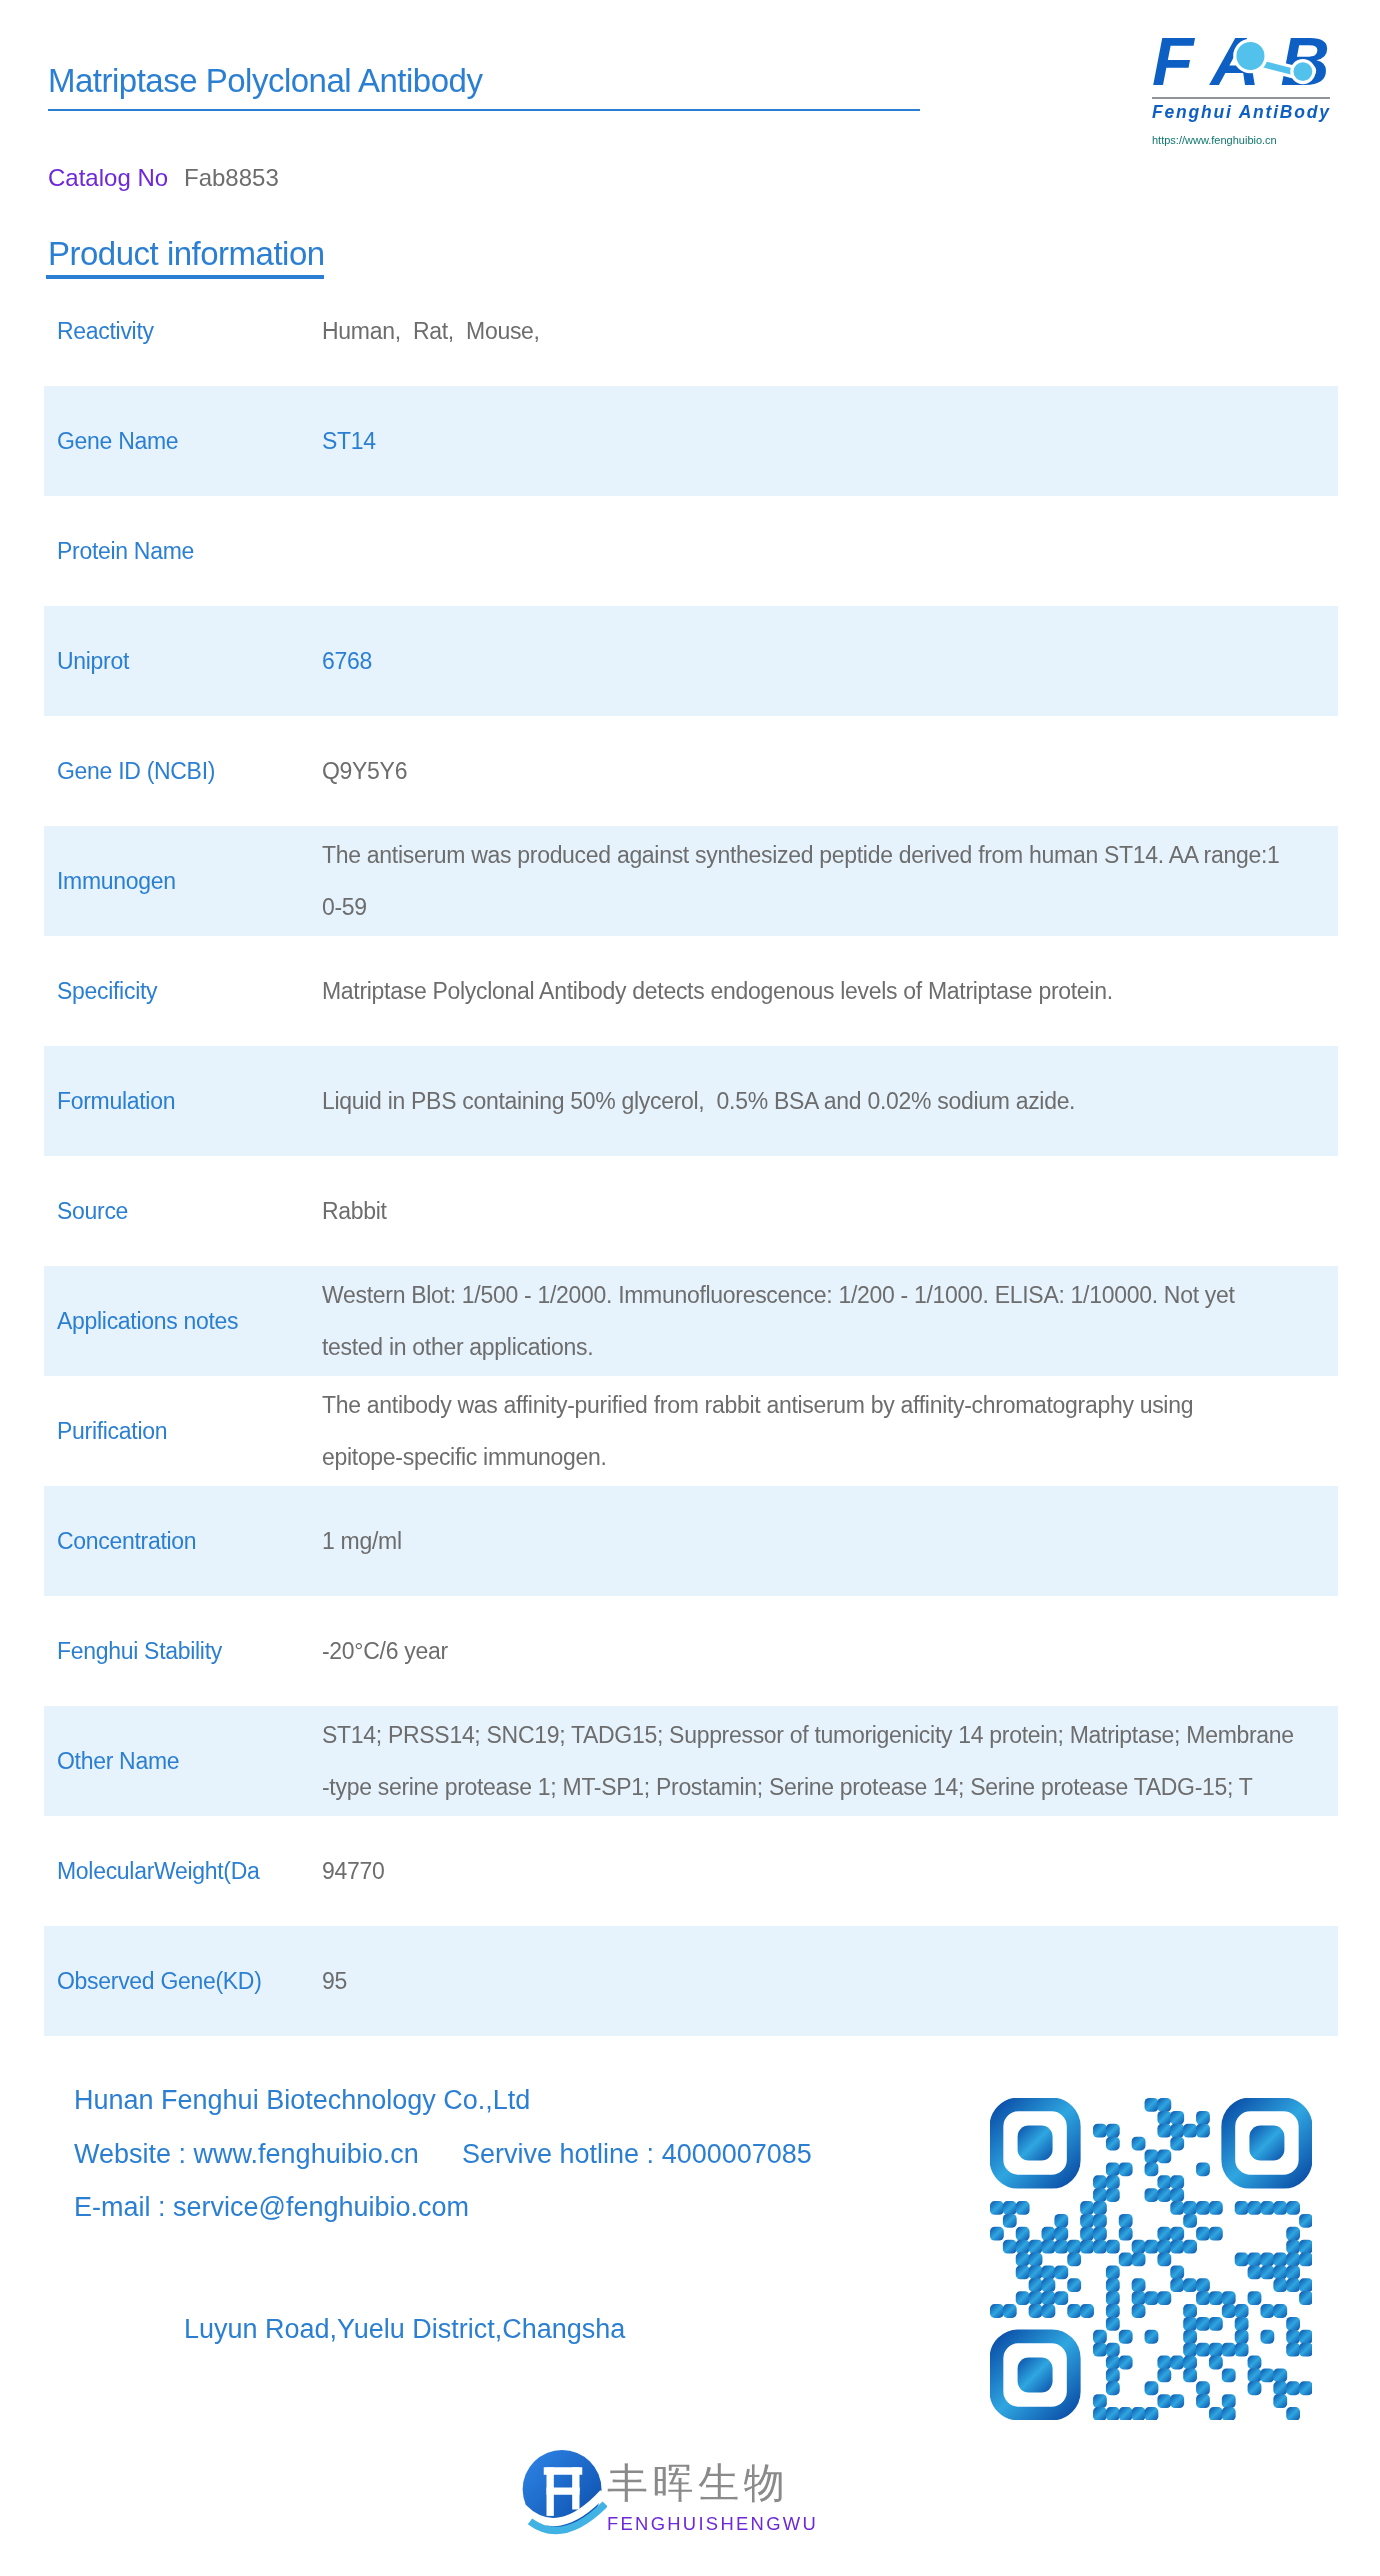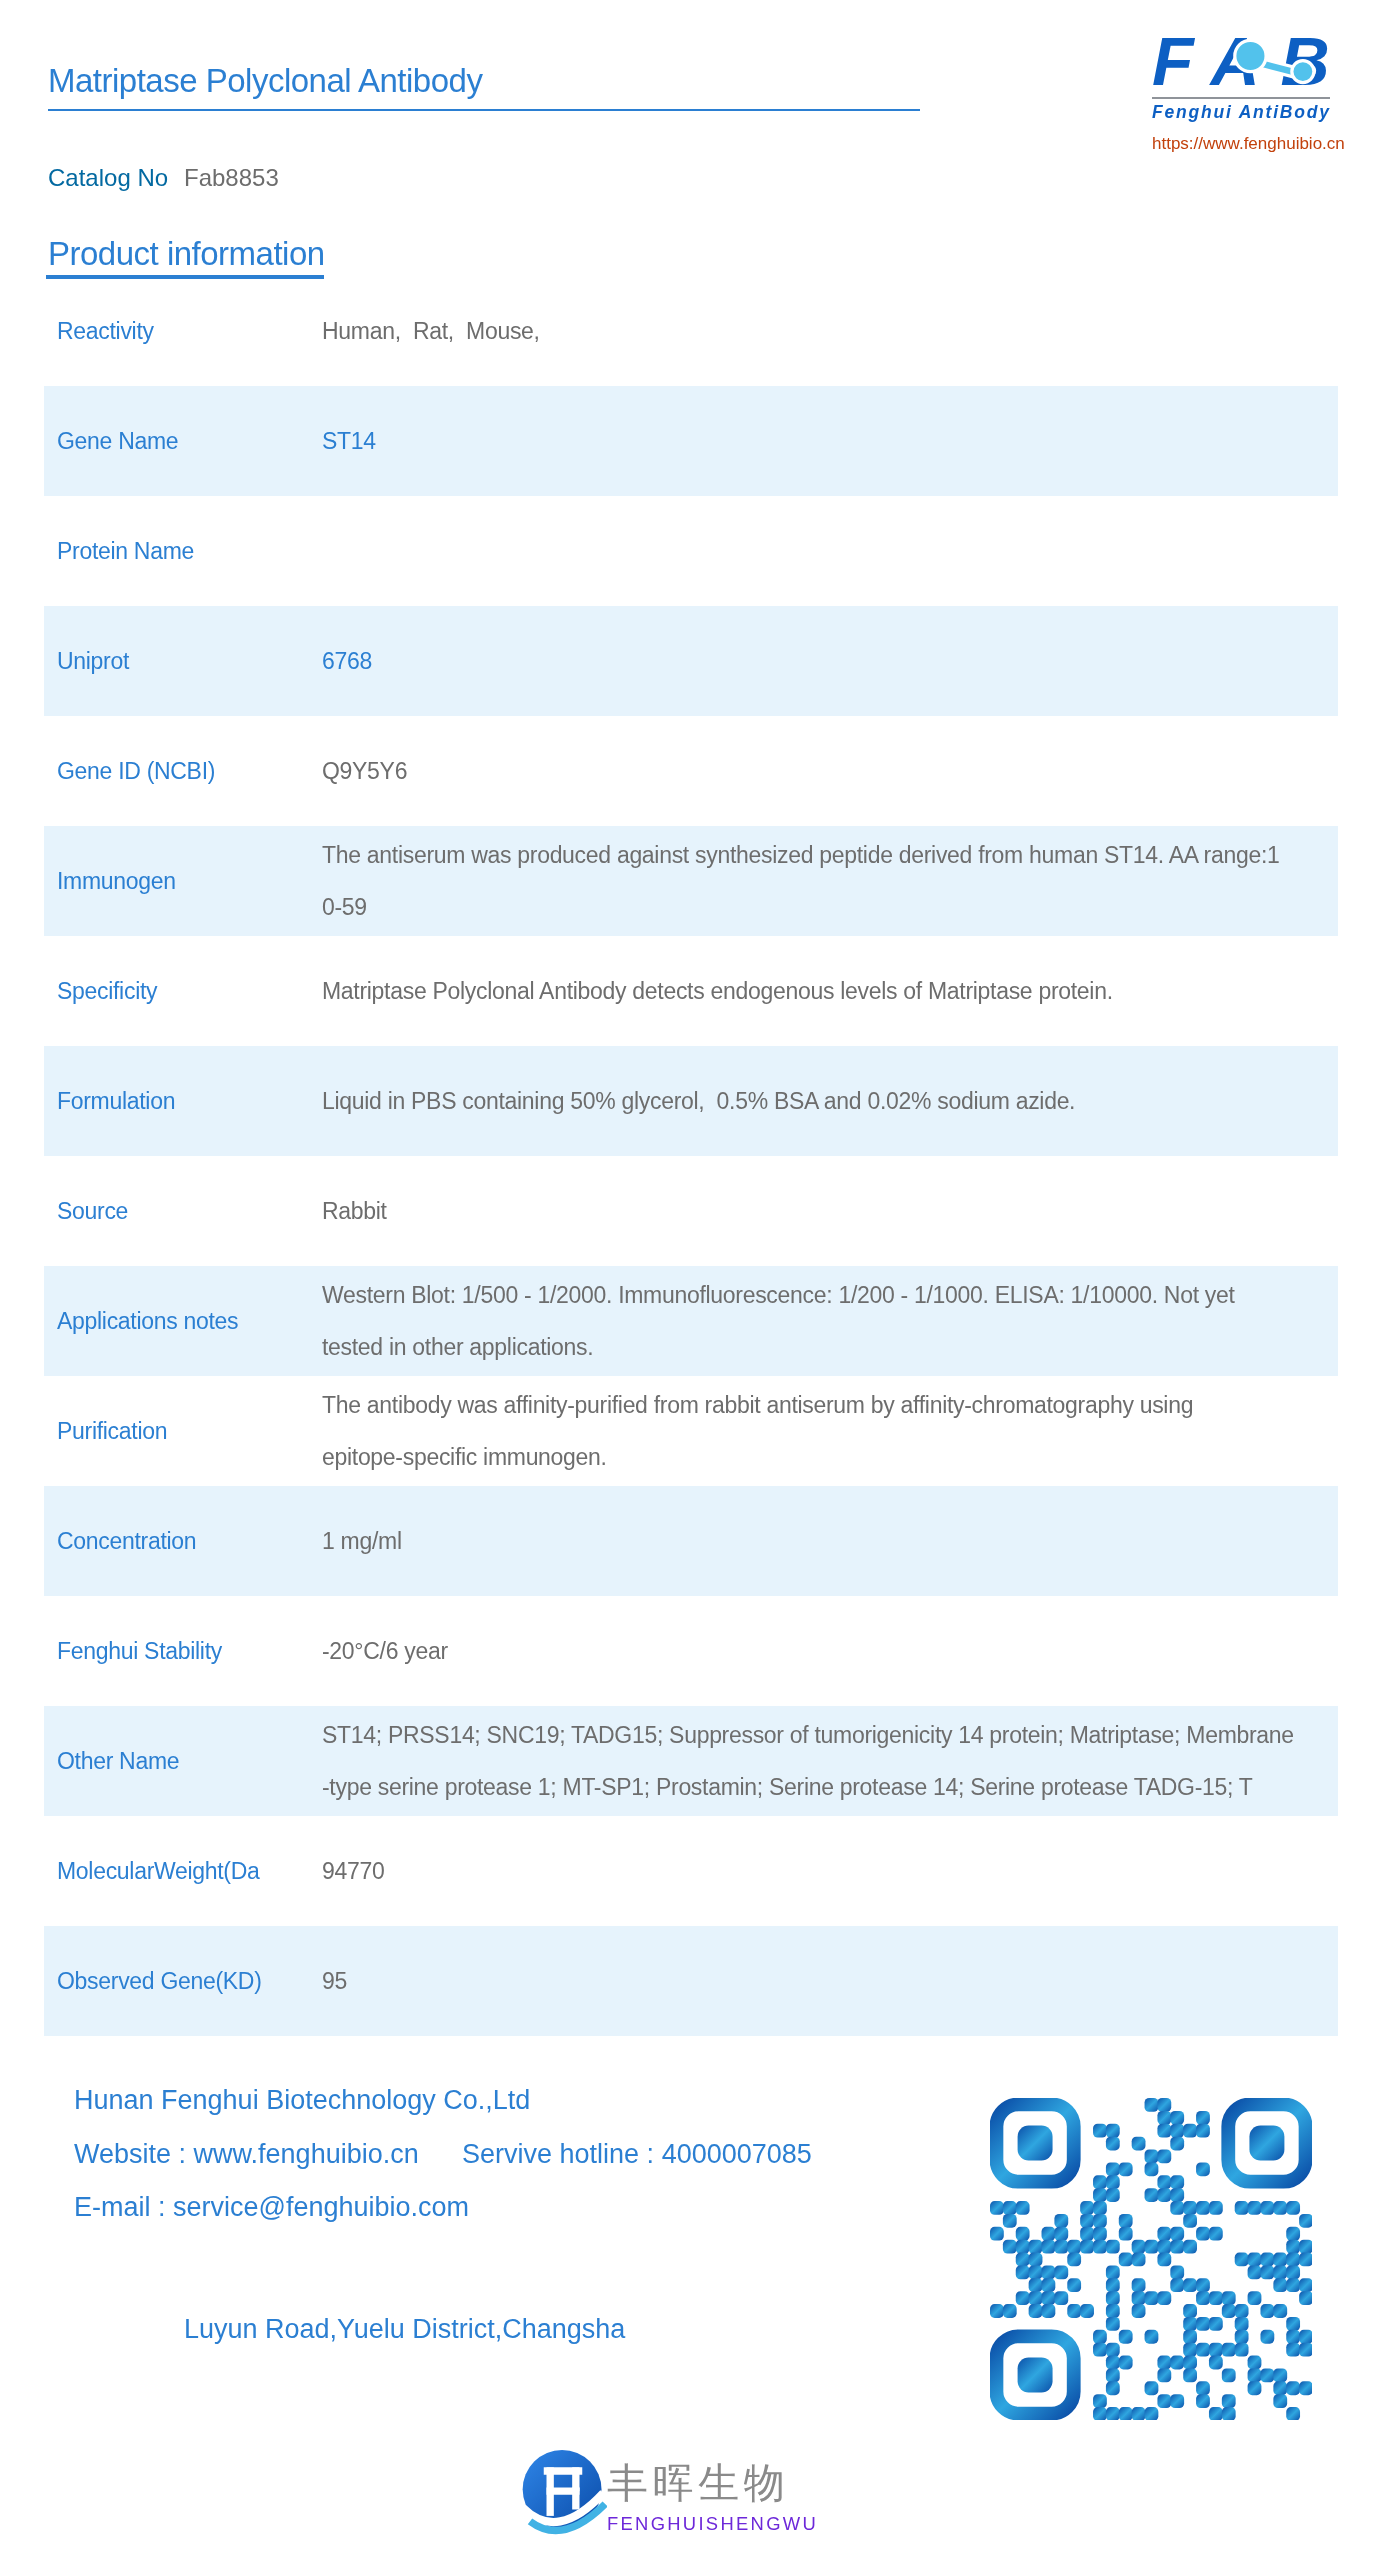--- a/index.html
+++ b/index.html
@@ -8,24 +8,24 @@
 
   
   .page-title{position:absolute;left:48px;top:61px;font-size:33px;line-height:40px;
               letter-spacing:-0.5px;color:#2b7fd2;white-space:nowrap;}
   .title-underline{position:absolute;left:48px;top:109px;width:872px;height:1.8px;background:#2b7fd2;}
 
   .brand{position:absolute;left:1152px;top:31px;width:186px;}
   .brand-divider{width:178px;height:1.8px;background:#8f9399;margin-top:1.8px;}
   .brand-sub{margin-top:3.7px;font-size:17.5px;font-weight:bold;font-style:italic;color:#0d5fc3;
              letter-spacing:1.8px;white-space:nowrap;}
-  .brand-url{margin-top:11px;font-size:17px;color:#c2410c;white-space:nowrap;}
+  .brand-url{margin-top:11px;font-size:11px;color:#0f766e;white-space:nowrap;}
 
   .catalog{position:absolute;left:48px;top:164px;font-size:24px;white-space:nowrap;}
-  .catalog-label{display:inline-block;width:136px;color:#0369a1;}
+  .catalog-label{display:inline-block;width:136px;color:#6d28d9;}
   .catalog-value{color:#6d6d6d;}
 
   .section-heading{position:absolute;left:48px;top:234px;font-size:33px;line-height:40px;
                    letter-spacing:-0.5px;color:#2b7fd2;white-space:nowrap;}
   .section-underline{position:absolute;left:46px;top:275px;width:278px;height:3.7px;background:#2b7fd2;}
 
   
   .info-table{position:absolute;left:44px;top:276px;width:1294px;}
   .row{display:flex;align-items:center;height:110px;}
   .row.alt{background:#e6f3fc;}

